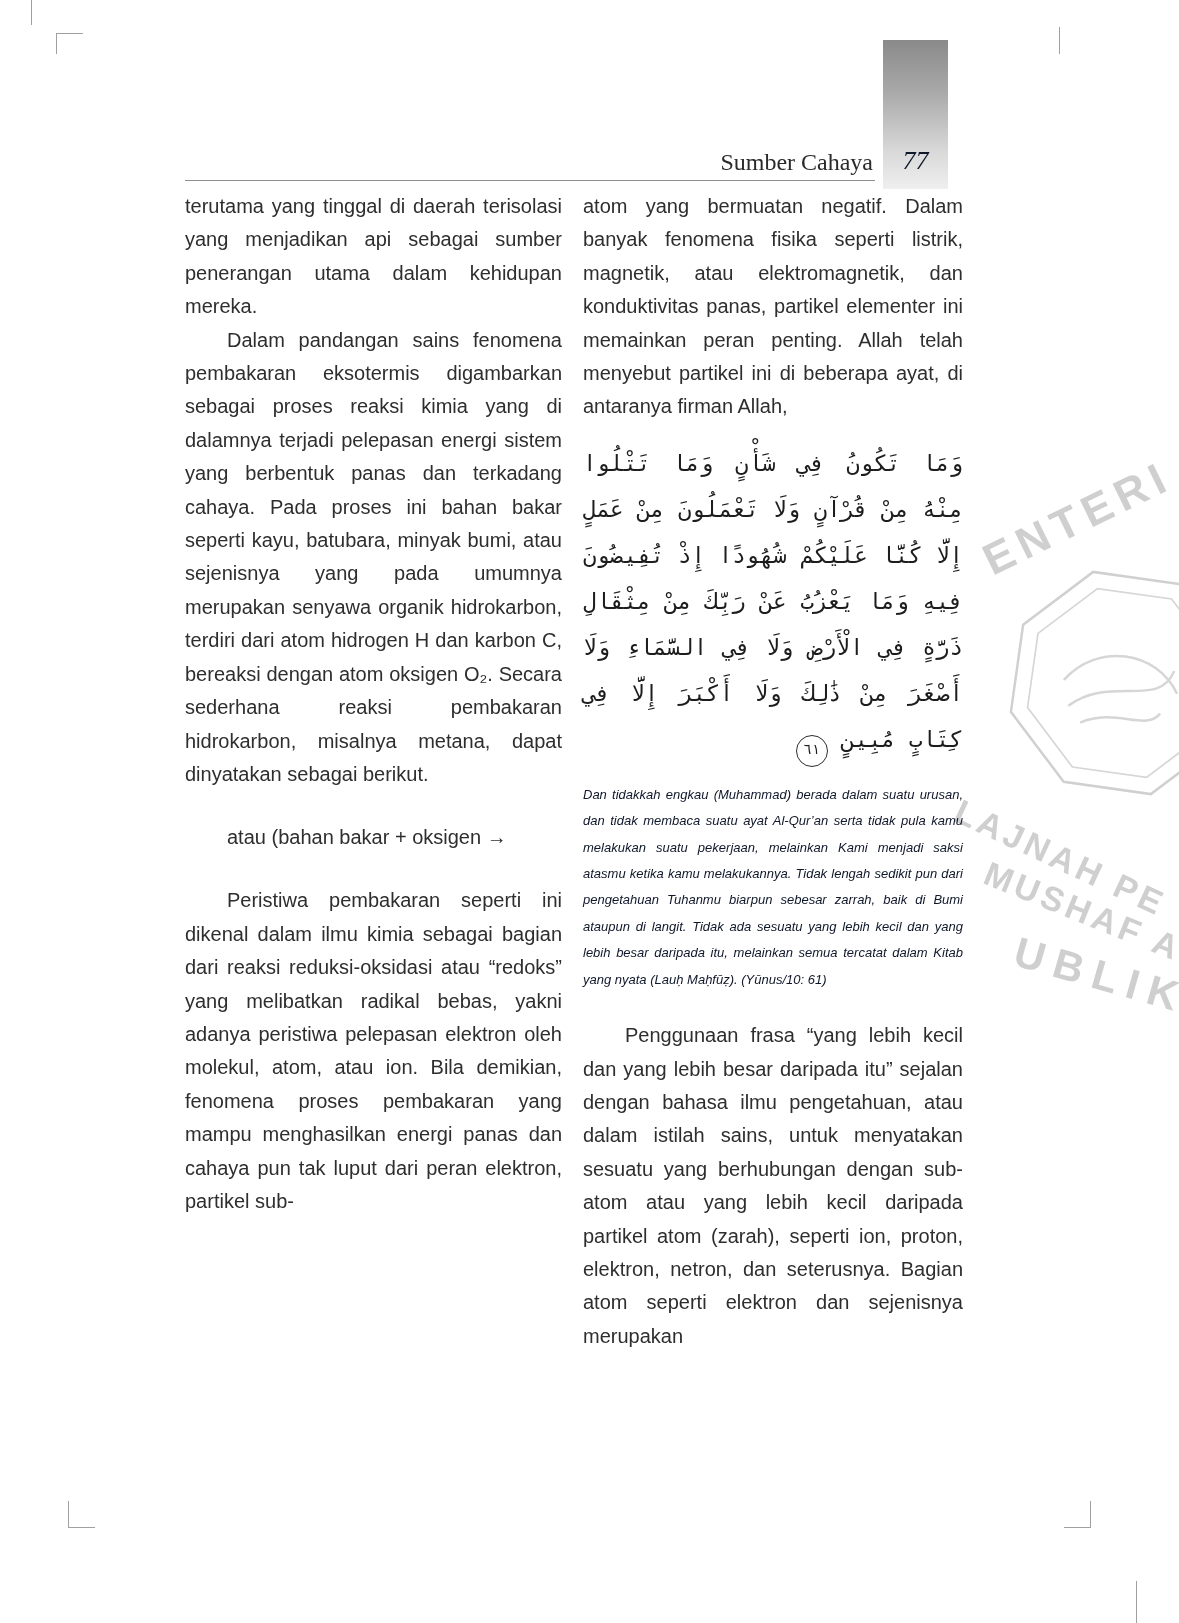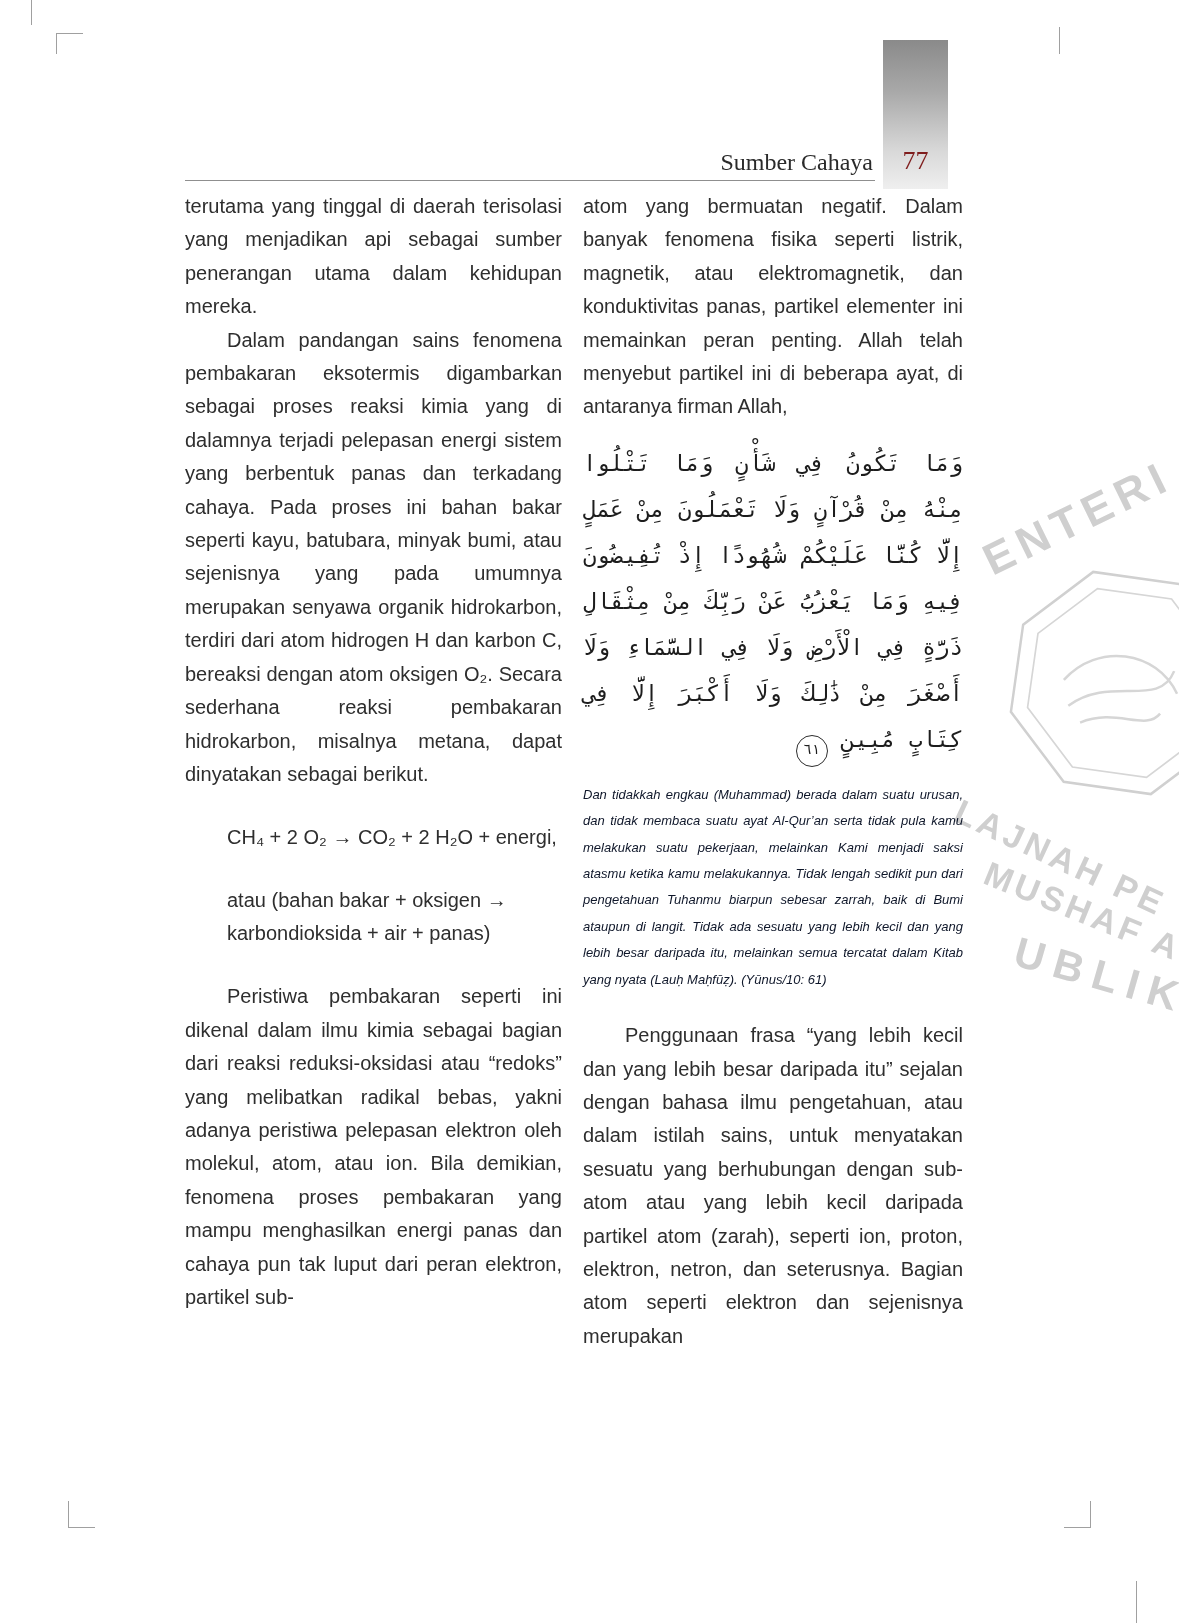--- a/index.html
+++ b/index.html
@@ -47,21 +47,21 @@
   }
   .header-rule { position:absolute; top:180px; left:185px; width:690px; height:1px; background:#8f8f8f; }
   .number-box {
     position:absolute; left:883px; top:40px; width:65px; height:149px;
     background:linear-gradient(to bottom,#8a8a8a 0%, #a9a9a9 35%, #d9d9d9 75%, #efefef 100%);
   }
   .page-number {
     position:absolute; left:883px; top:146px; width:65px;
     text-align:center;
     font-family:"Liberation Serif",serif;
-    font-size:26px; color:#7f1d1d;
+    font-size:26px; color:#0f172a;font-style:italic;
   }
 
   
   .col { position:absolute; top:190px; }
   .col-left  { left:185px; width:377px; }
   .col-right { left:583px; width:380px; }
 
   .para {
     margin:0;
     font-size:20px;
@@ -130,25 +130,23 @@
 
   <div class="header-title">Sumber Cahaya</div>
   <div class="header-rule"></div>
   <div class="number-box"></div>
   <div class="page-number">77</div>
 
   <div class="col col-left">
     <p class="para">terutama yang tinggal di daerah terisolasi yang menjadikan api sebagai sumber penerangan utama dalam kehidupan mereka.</p>
     <p class="para indent">Dalam pandangan sains fenomena pembakaran eksotermis digambarkan sebagai proses reaksi kimia yang di dalamnya terjadi pelepasan energi sistem yang berbentuk panas dan terkadang cahaya. Pada proses ini bahan bakar seperti kayu, batubara, minyak bumi, atau sejenisnya yang pada umumnya merupakan senyawa organik hidrokarbon, terdiri dari atom hidrogen H dan karbon C, bereaksi dengan atom oksigen O₂. Secara sederhana reaksi pembakaran hidrokarbon, misalnya metana, dapat dinyatakan sebagai berikut.</p>
     <div class="equation">
-      <div>CH₄ + 2 O₂ → CO₂ + 2 H₂O + energi,</div>
     </div>
     <div class="equation">
       <div>atau (bahan bakar + oksigen →</div>
-      <div>karbondioksida + air + panas)</div>
     </div>
     <p class="para indent">Peristiwa pembakaran seperti ini dikenal dalam ilmu kimia sebagai bagian dari reaksi reduksi-oksidasi atau “redoks” yang melibatkan radikal bebas, yakni adanya peristiwa pelepasan elektron oleh molekul, atom, atau ion. Bila demikian, fenomena proses pembakaran yang mampu menghasilkan energi panas dan cahaya pun tak luput dari peran elektron, partikel sub-</p>
   </div>
 
   <div class="col col-right">
     <p class="para">atom yang bermuatan negatif. Dalam banyak fenomena fisika seperti listrik, magnetik, atau elektromagnetik, dan konduktivitas panas, partikel elementer ini memainkan peran penting. Allah telah menyebut partikel ini di beberapa ayat, di antaranya firman Allah,</p>
     <p class="arabic"><span>وَمَا تَكُونُ فِي شَأْنٍ وَمَا تَتْلُوا مِنْهُ مِنْ قُرْآنٍ وَلَا تَعْمَلُونَ مِنْ عَمَلٍ إِلَّا كُنَّا عَلَيْكُمْ شُهُودًا إِذْ تُفِيضُونَ فِيهِ وَمَا يَعْزُبُ عَنْ رَبِّكَ مِنْ مِثْقَالِ ذَرَّةٍ فِي الْأَرْضِ وَلَا فِي السَّمَاءِ وَلَا أَصْغَرَ مِنْ ذَٰلِكَ وَلَا أَكْبَرَ إِلَّا فِي كِتَابٍ مُبِينٍ</span> <span class="ayah">٦١</span></p>
     <p class="translation">Dan tidakkah engkau (Muhammad) berada dalam suatu urusan, dan tidak membaca suatu ayat Al-Qur’an serta tidak pula kamu melakukan suatu pekerjaan, melainkan Kami menjadi saksi atasmu ketika kamu melakukannya. Tidak lengah sedikit pun dari pengetahuan Tuhanmu biarpun sebesar zarrah, baik di Bumi ataupun di langit. Tidak ada sesuatu yang lebih kecil dan yang lebih besar daripada itu, melainkan semua tercatat dalam Kitab yang nyata (Lauḥ Maḥfūẓ). (Yūnus/10: 61)</p>
     <p class="para indent">Penggunaan frasa “yang lebih kecil dan yang lebih besar daripada itu” sejalan dengan bahasa ilmu pengetahuan, atau dalam istilah sains, untuk menyatakan sesuatu yang berhubungan dengan sub-atom atau yang lebih kecil daripada partikel atom (zarah), seperti ion, proton, elektron, netron, dan seterusnya. Bagian atom seperti elektron dan sejenisnya merupakan</p>
   </div>

